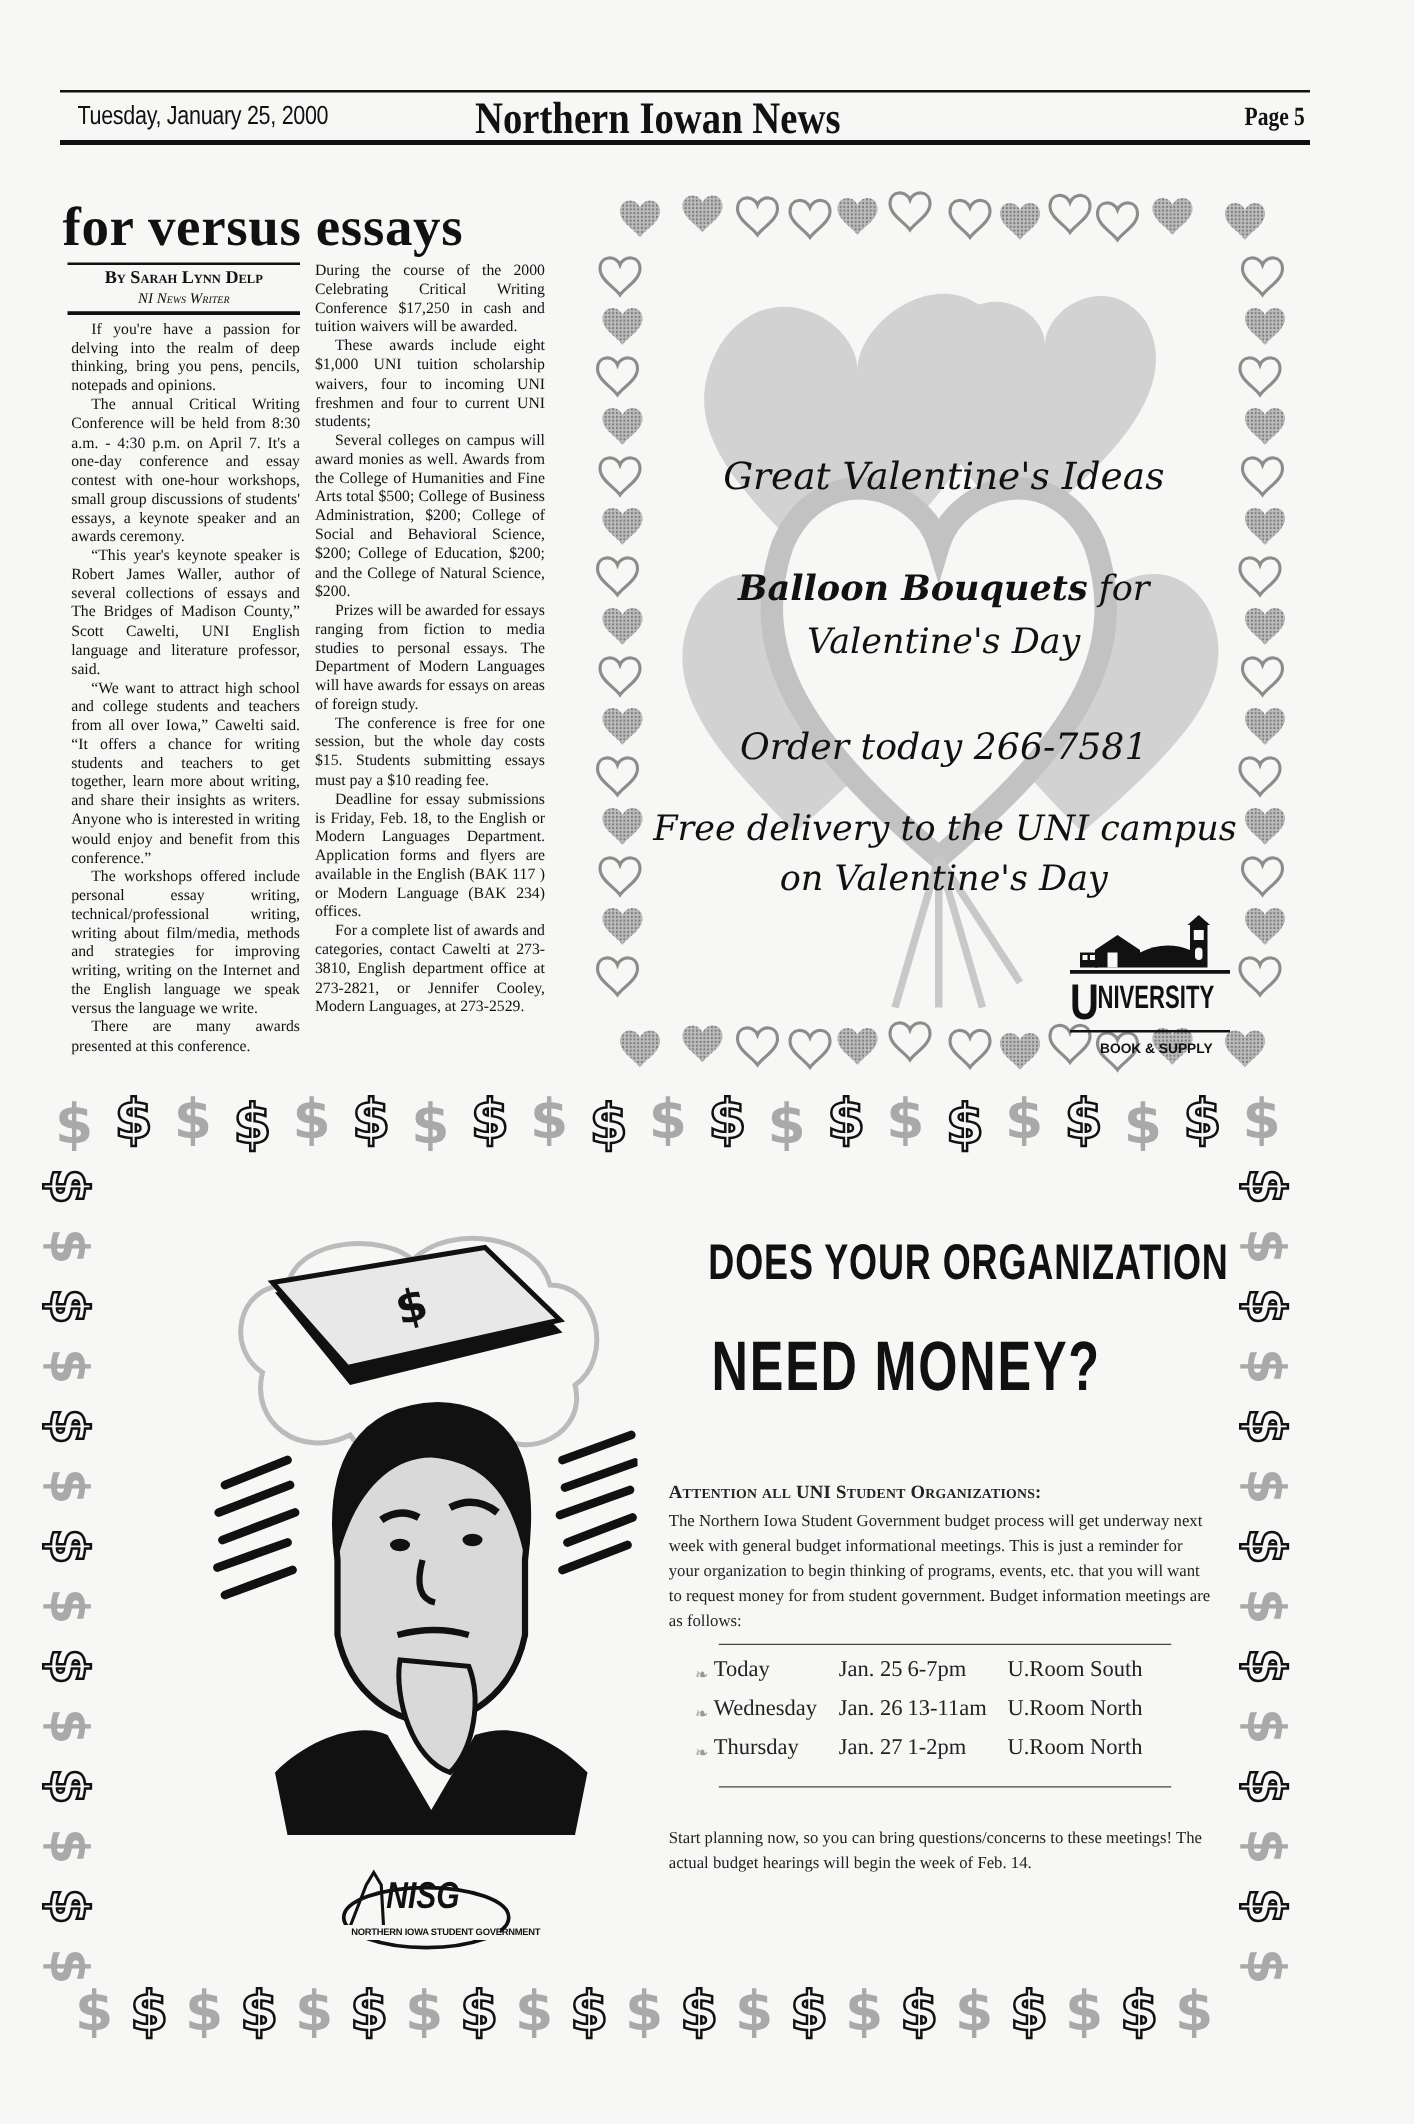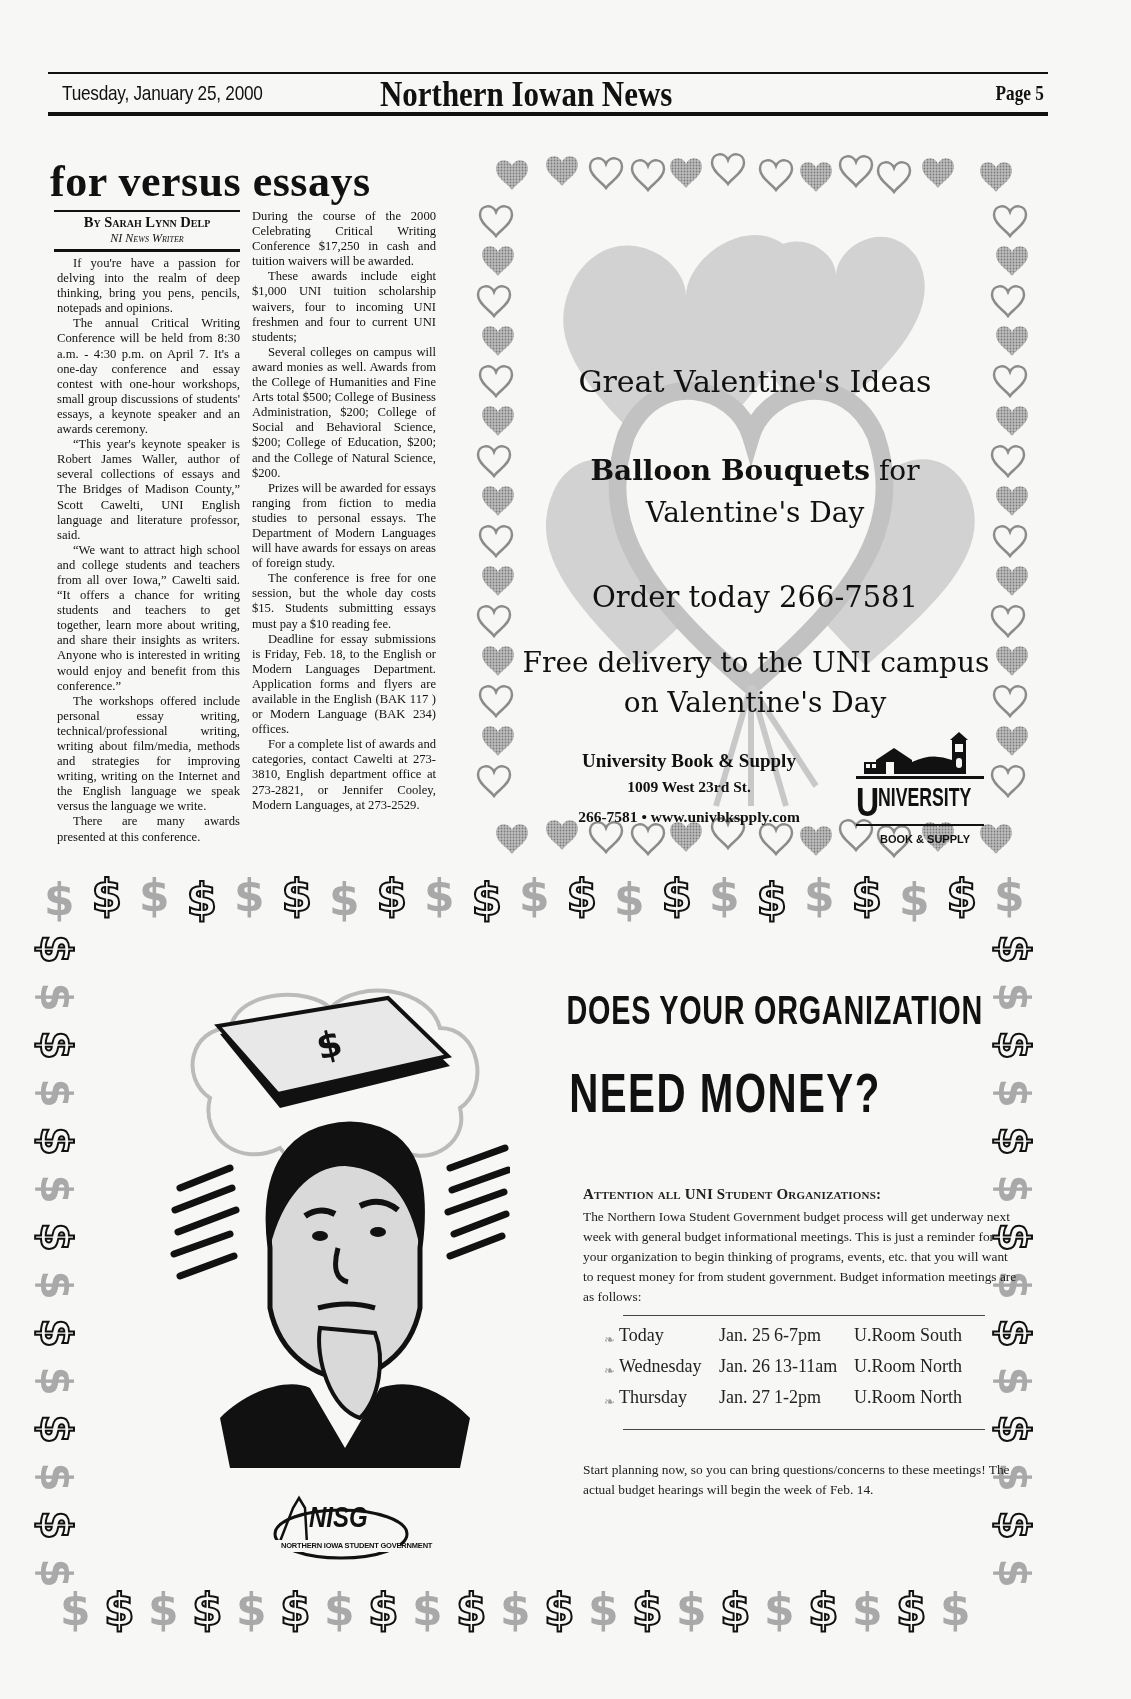--- a/index.html
+++ b/index.html
@@ -22,42 +22,42 @@
   .col { position: absolute; font-size: 12.6px; line-height: 15.1px; text-align: justify; }
   .col p { text-indent: 16px; }
   .col1 { left: 57px; top: 256px; width: 183px; }
   .col2 { left: 252px; top: 209px; width: 184px; }
   .col2 p.first { text-indent: 0; }
 
   
   .val-ad { position: absolute; left: 476px; top: 146px; width: 558px; height: 720px; }
   .val-border { position: absolute; inset: 0; }
   .val-inner { position: absolute; left: 50px; top: 48px; width: 458px; height: 624px; }
-  .val-text { position: absolute; width: 100%; text-align: center; font-family: "DejaVu Serif", serif; color: #111; }
+  .val-text { position: absolute; width: 100%; text-align: center; font-family: "DejaVu Serif", serif; font-style: italic; color: #111; }
   .v1 { top: 170px; font-size: 30px; }
   .v2 { top: 260px; font-size: 28px; }
   .v2 b { font-weight: bold; }
   .v3 { top: 302px; font-size: 28px; }
   .v4 { top: 386px; font-size: 29px; }
   .v5 { top: 452px; font-size: 28px; left: -20px; width: 500px; }
   .v6 { top: 492px; font-size: 28px; }
   .store { position: absolute; left: 28px; top: 556px; width: 270px; text-align: center; font-family: "Liberation Serif", serif; font-weight: bold; }
   .store .s-name { font-size: 19px; }
   .store .s-addr { font-size: 15.5px; margin-top: 6px; }
   .store .s-web { font-size: 15.5px; margin-top: 12px; }
   .store-logo { position: absolute; left: 330px; top: 538px; width: 128px; height: 96px; }
 
   
   .money-ad { position: absolute; left: 40px; top: 888px; width: 1000px; height: 800px; }
   .dollar { position: absolute; font-family: "DejaVu Sans", sans-serif; font-weight: bold; line-height: 1; }
   .dollar.gray { color: #a9a9a9; }
   .dollar.out { color: #f7f7f5; -webkit-text-stroke: 2px #111; }
   .nisg-head1 { position: absolute; left: 465px; top: 100px; width: 440px; text-align: center; font-family: "Liberation Sans", sans-serif; font-weight: bold; font-size: 40px; transform: scaleX(0.72); transform-origin: center; letter-spacing: 1px; white-space: nowrap; }
   .nisg-head2 { position: absolute; left: 465px; top: 172px; width: 440px; text-align: center; font-family: "Liberation Sans", sans-serif; font-weight: bold; font-size: 56px; transform: scaleX(0.72); transform-origin: center; letter-spacing: 2px; white-space: nowrap; }
-  .nisg-body { position: absolute; left: 495px; top: 298px; width: 436px; font-family: "Liberation Serif", serif; color: #222; margin-left: 48px; }
+  .nisg-body { position: absolute; left: 495px; top: 298px; width: 436px; font-family: "Liberation Serif", serif; color: #222; }
   .attn { font-size: 15px; font-weight: bold; font-variant: small-caps; letter-spacing: 0.2px; }
   .nisg-p { font-size: 13.4px; line-height: 20px; margin-top: 4px; }
   .hr-thin { height: 1px; background: #444; margin: 8px 0 0 40px; width: 362px; }
   .sched { margin-top: 6px; margin-left: 0; }
   .sched-row { display: flex; font-size: 18px; line-height: 26px; }
   .sched-row .ic { width: 36px; color: #999; font-size: 13px; padding-top: 5px; text-align: right; padding-right: 4px; }
   .sched-row .c1 { width: 100px; }
   .sched-row .c2 { width: 55px; }
   .sched-row .c3 { width: 80px; }
   .sched-row .c4 { width: 140px; }
@@ -198,25 +198,20 @@
   </svg>
 
   <div class="val-inner">
     <div class="val-text v1">Great Valentine's Ideas</div>
     <div class="val-text v2"><b>Balloon Bouquets</b><span> for</span></div>
     <div class="val-text v3">Valentine's Day</div>
     <div class="val-text v4">Order today 266-7581</div>
     <div class="val-text v5">Free delivery to the UNI campus</div>
     <div class="val-text v6">on Valentine's Day</div>
 
-    <div class="store">
-      <div class="s-name">University Book &amp; Supply</div>
-      <div class="s-addr">1009 West 23rd St.</div>
-      <div class="s-web">266-7581 • www.univbkspply.com</div>
-    </div>
 
     <div class="store-logo">
       <svg width="128" height="96" viewBox="0 0 128 96">
         <rect x="96" y="6" width="14" height="36" fill="#111"></rect>
         <polygon points="94,8 103,0 112,8" fill="#111"></polygon>
         <rect x="99" y="12" width="8" height="8" fill="#f7f7f5"></rect>
         <rect x="100" y="26" width="6" height="10" rx="3" fill="#f7f7f5"></rect>
         <polygon points="20,42 20,28 38,16 56,28 56,42" fill="#111"></polygon>
         <rect x="8" y="30" width="14" height="12" fill="#111"></rect>
         <rect x="10" y="32" width="4" height="4" fill="#f7f7f5"></rect>

